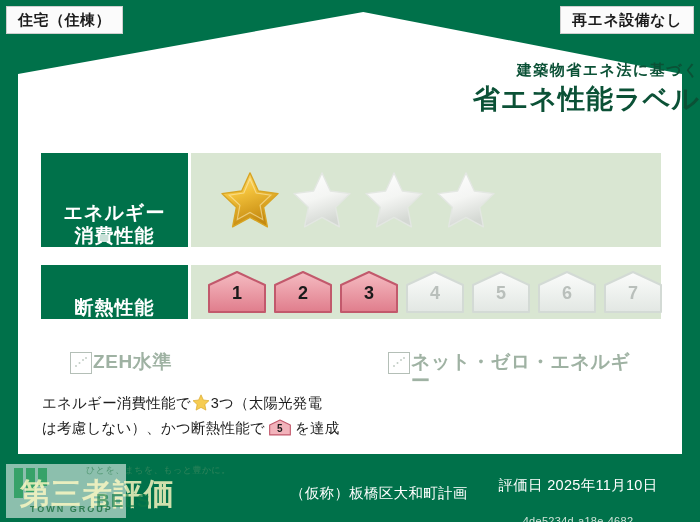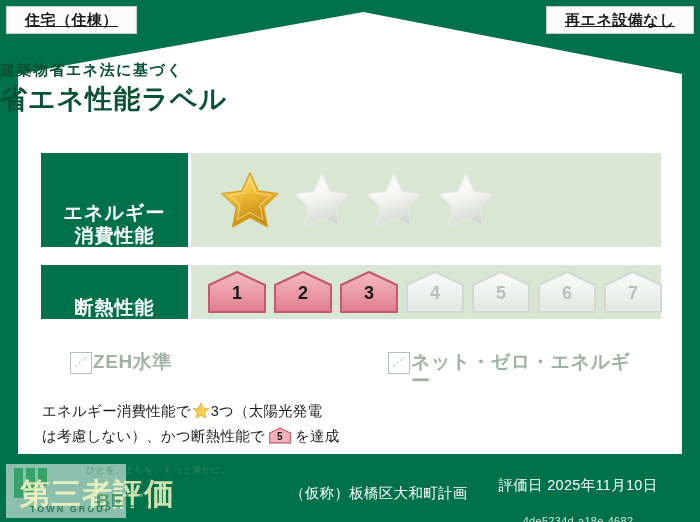--- a/index.html
+++ b/index.html
@@ -26,33 +26,32 @@
   
   .top-badge {
     position: absolute;
     top: 6px;
     background: #fbfbfb;
     border: 1px solid #cfcfcf;
     color: #1d1d1d;
     font-size: 15px;
     font-weight: bold;
     letter-spacing: 0.5px;
-    padding: 5px 18px 6px;
+    padding: 5px 11px 6px;
     line-height: 1;
     white-space: nowrap;
-    text-decoration: underline;
   }
   #badge-left  { left: 6px; }
   #badge-right { right: 6px; }
 
   
   #title-block {
     position: absolute;
     left: 0; right: 0; top: 62px;
-    text-align: left;
+    text-align: right;
     color: #0b5136;
   }
   #title-sub {
     font-size: 15px;
     font-weight: bold;
     letter-spacing: 1.5px;
     line-height: 1;
   }
   #title-main {
     margin-top: 9px;
@@ -140,21 +139,21 @@
   }
   .crit-box svg { position: absolute; left: 2px; top: 2px; }
   .crit-title {
     font-size: 19px;
     font-weight: bold;
     color: #9fb2a3;
     letter-spacing: 0.6px;
     line-height: 1;
   }
   .crit-desc {
-    margin-top: 26px;
+    margin-top: 18px;
     font-size: 14.5px;
     color: #1d1d1d;
     line-height: 1.55;
     letter-spacing: 0.2px;
   }
   .inline-star { display: inline-block; vertical-align: -3px; margin: 0 1px; }
   .inline-house {
     display: inline-block;
     position: relative;
     width: 26px; height: 17px;

